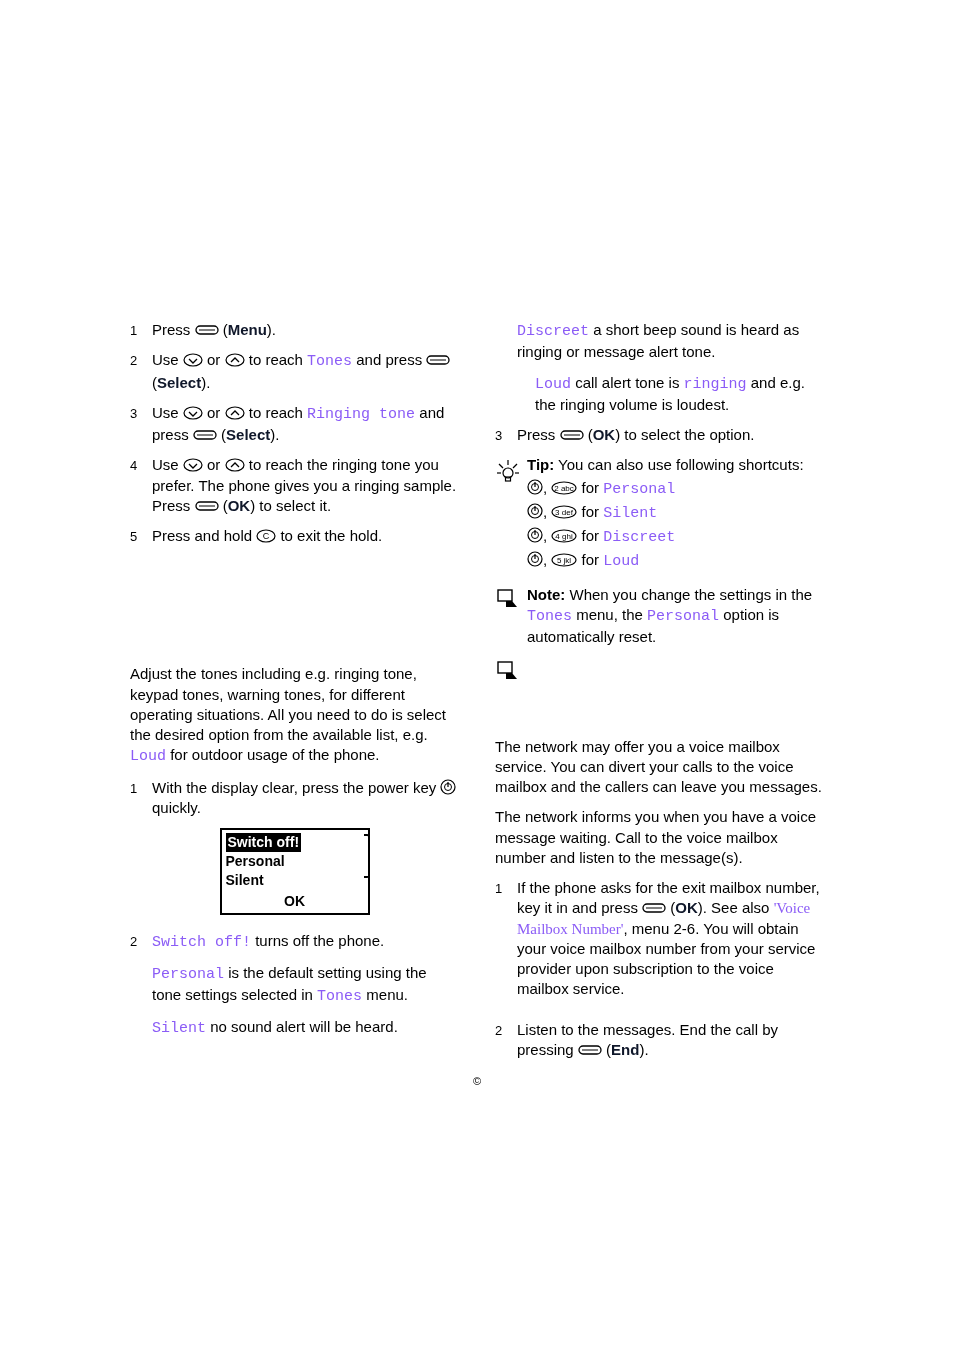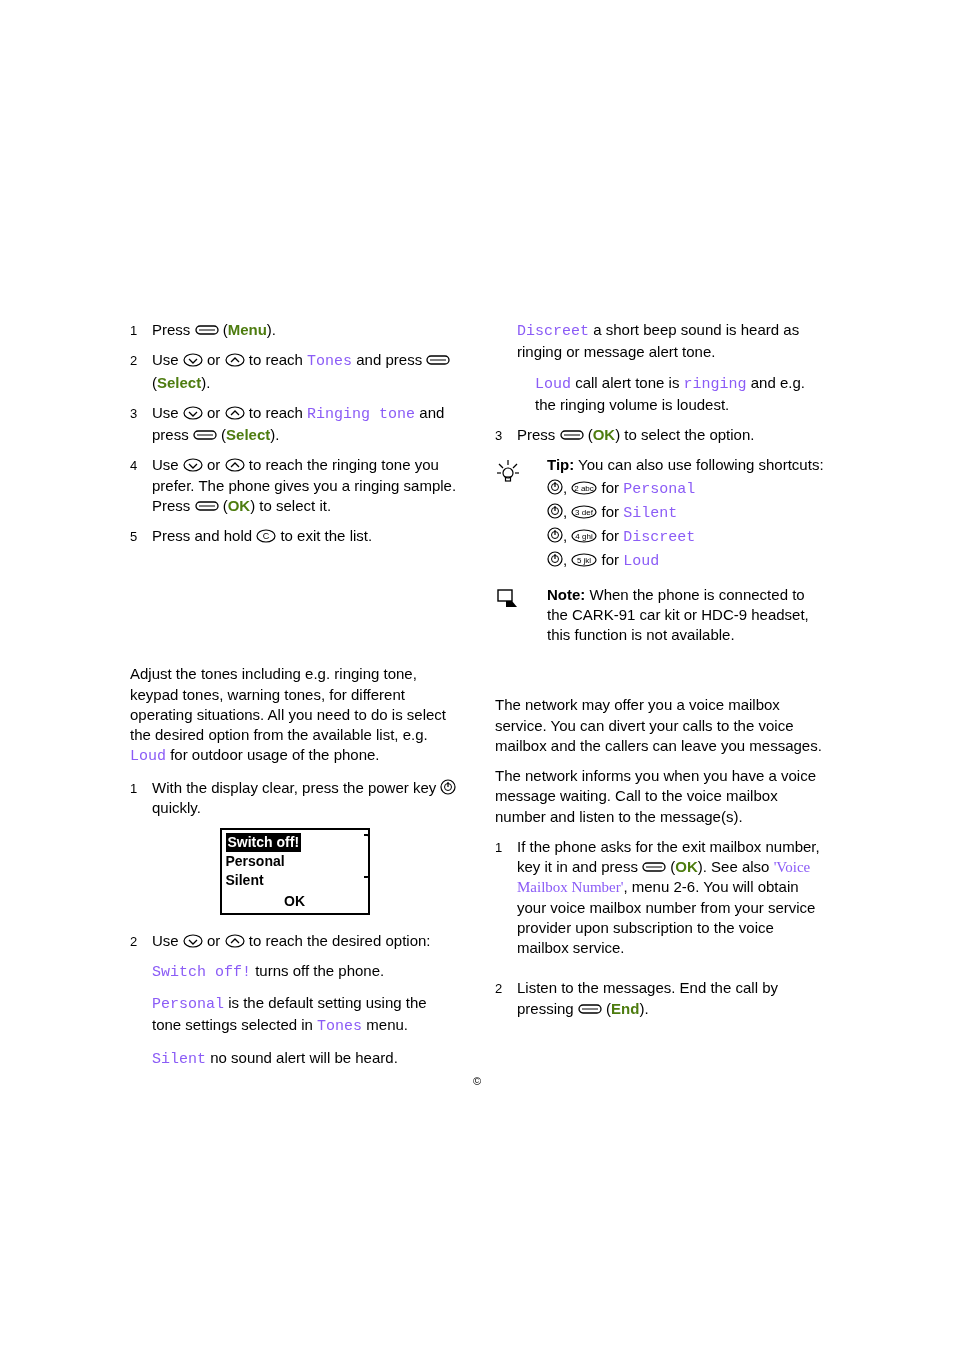--- a/index.html
+++ b/index.html
@@ -40,21 +40,21 @@
     padding-top: 2px;
   }
   .step-body {
     flex: 1 1 auto;
   }
   .mono {
     font-family: "Courier New", Courier, monospace;
     color: #8b5cf6;
   }
   .green {
-    color: #4d7c0f;
+    color: #0f172a;
     font-weight: bold;
     margin-top: 42px;
   }
   .greenref {
     color: #8b5cf6;
     font-family: Liberation Serif, serif;
   }
   .bold { font-weight: bold; }
 
   
@@ -93,21 +93,21 @@
     top: 4px;
     width: 4px;
     height: 40px;
     border: 2px solid #000;
     border-left: none;
     border-radius: 0 3px 3px 0;
   }
 
   .notebox {
     display: flex;
-    gap: 24px;
+    gap: 4px;
     margin-bottom: 10px;
   }
   .notebox .nicon {
     flex: 0 0 28px;
     padding-top: 2px;
   }
   .notebox .ntext {
     flex: 1 1 auto;
   }
   .shortcut-line {
@@ -246,21 +246,21 @@
         </div>
       </div>
 
       <div class="step">
         <div class="step-num">5</div>
         <div class="step-body">
           <span>Press and hold</span>
           <span class="ic"><svg width="20" height="14">
                 <use href="#i-c"></use>
               </svg></span>
-          <span>to exit the list.</span>
+          <span>to exit the hold.</span>
         </div>
       </div>
 
       <div class="gap"></div>
 
       <p>
         <span>Adjust the tones including e.g. ringing tone, keypad tones, warning tones, for different operating situations. All you need to do is select the desired option from the available list, e.g. </span><span class="mono">Loud</span><span> for outdoor usage of the phone.</span>
       </p>
 
       <div class="step">
@@ -280,31 +280,20 @@
           <div><span class="sel">Switch off!</span></div>
           <div class="bold">Personal</div>
           <div class="bold">Silent</div>
           <div class="ok">OK</div>
         </div>
       </div>
 
       <div class="step">
         <div class="step-num">2</div>
         <div class="step-body">
-          <p>
-            <span>Use</span>
-            <span class="ic"><svg width="20" height="14">
-                  <use href="#i-down"></use>
-                </svg></span>
-            <span>or</span>
-            <span class="ic"><svg width="20" height="14">
-                  <use href="#i-up"></use>
-                </svg></span>
-            <span>to reach the desired option:</span>
-          </p>
           <p>
             <span class="mono">Switch off!</span><span> turns off the phone.</span>
           </p>
           <p>
             <span class="mono">Personal</span><span> is the default setting using the tone settings selected in </span><span class="mono">Tones</span><span> menu.</span>
           </p>
           <p>
             <span class="mono">Silent</span><span> no sound alert will be heard.</span>
           </p>
         </div>
@@ -374,28 +363,33 @@
                 </svg></span>,
             <span class="ic"><svg width="26" height="14">
                   <use href="#i-key"></use>
                   <text x="13" y="10" text-anchor="middle" font-size="8" font-family="Arial">5 jkl</text>
                 </svg></span>
             <span> for </span><span class="mono">Loud</span>
           </div>
         </div>
       </div>
 
-
       <div class="notebox">
         <div class="nicon"><svg width="26" height="22">
               <use href="#i-note"></use>
             </svg></div>
         <div class="ntext">
-          <span class="bold">Note:</span><span> When the phone is connected to the CARK-91 car kit or HDC-9 headset, this function is not available.</span>
-        </div>
+          <span class="bold">Note:</span><span> When you change the settings in the </span><span class="mono">Tones</span><span> menu, the </span><span class="mono">Personal</span><span> option is automatically reset.</span>
+        </div>
+      </div>
+
+      <div class="notebox">
+        <div class="nicon"><svg width="26" height="22">
+              <use href="#i-note"></use>
+            </svg></div>
       </div>
 
       <div style="height:40px"></div>
 
       <p>The network may offer you a voice mailbox service. You can divert your calls to the voice mailbox and the callers can leave you messages.</p>
       <p>The network informs you when you have a voice message waiting. Call to the voice mailbox number and listen to the message(s).</p>
 
       <div class="step">
         <div class="step-num">1</div>
         <div class="step-body">

